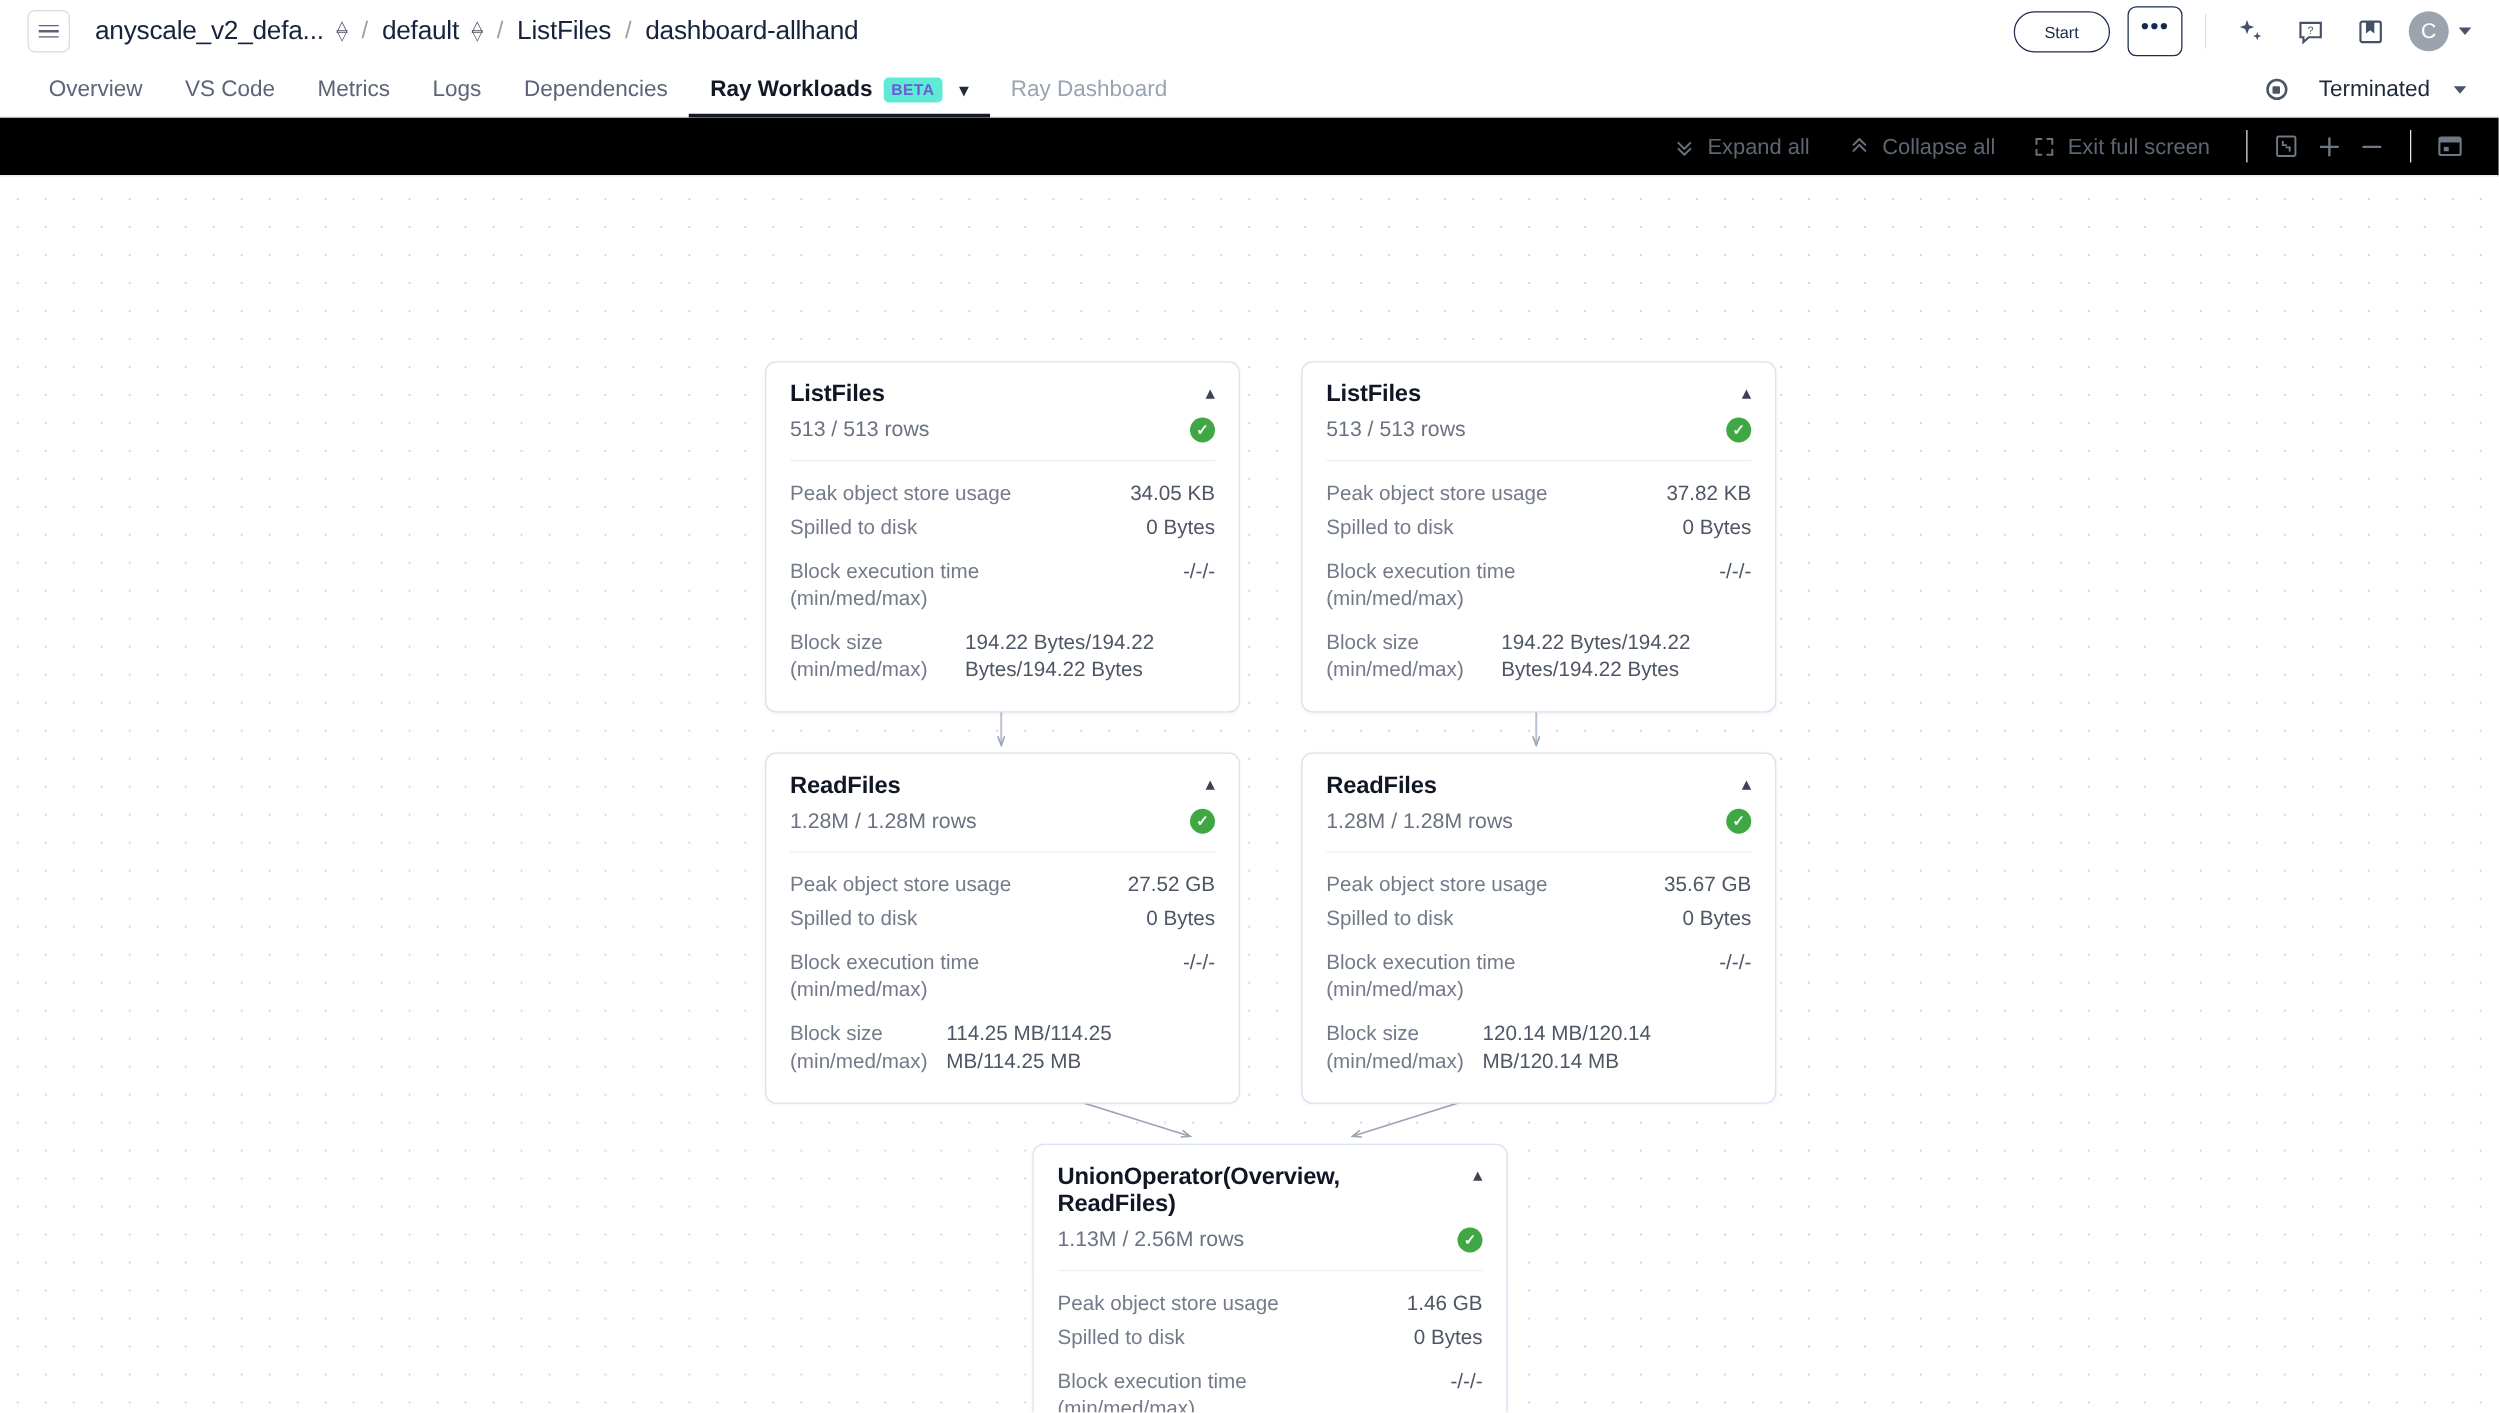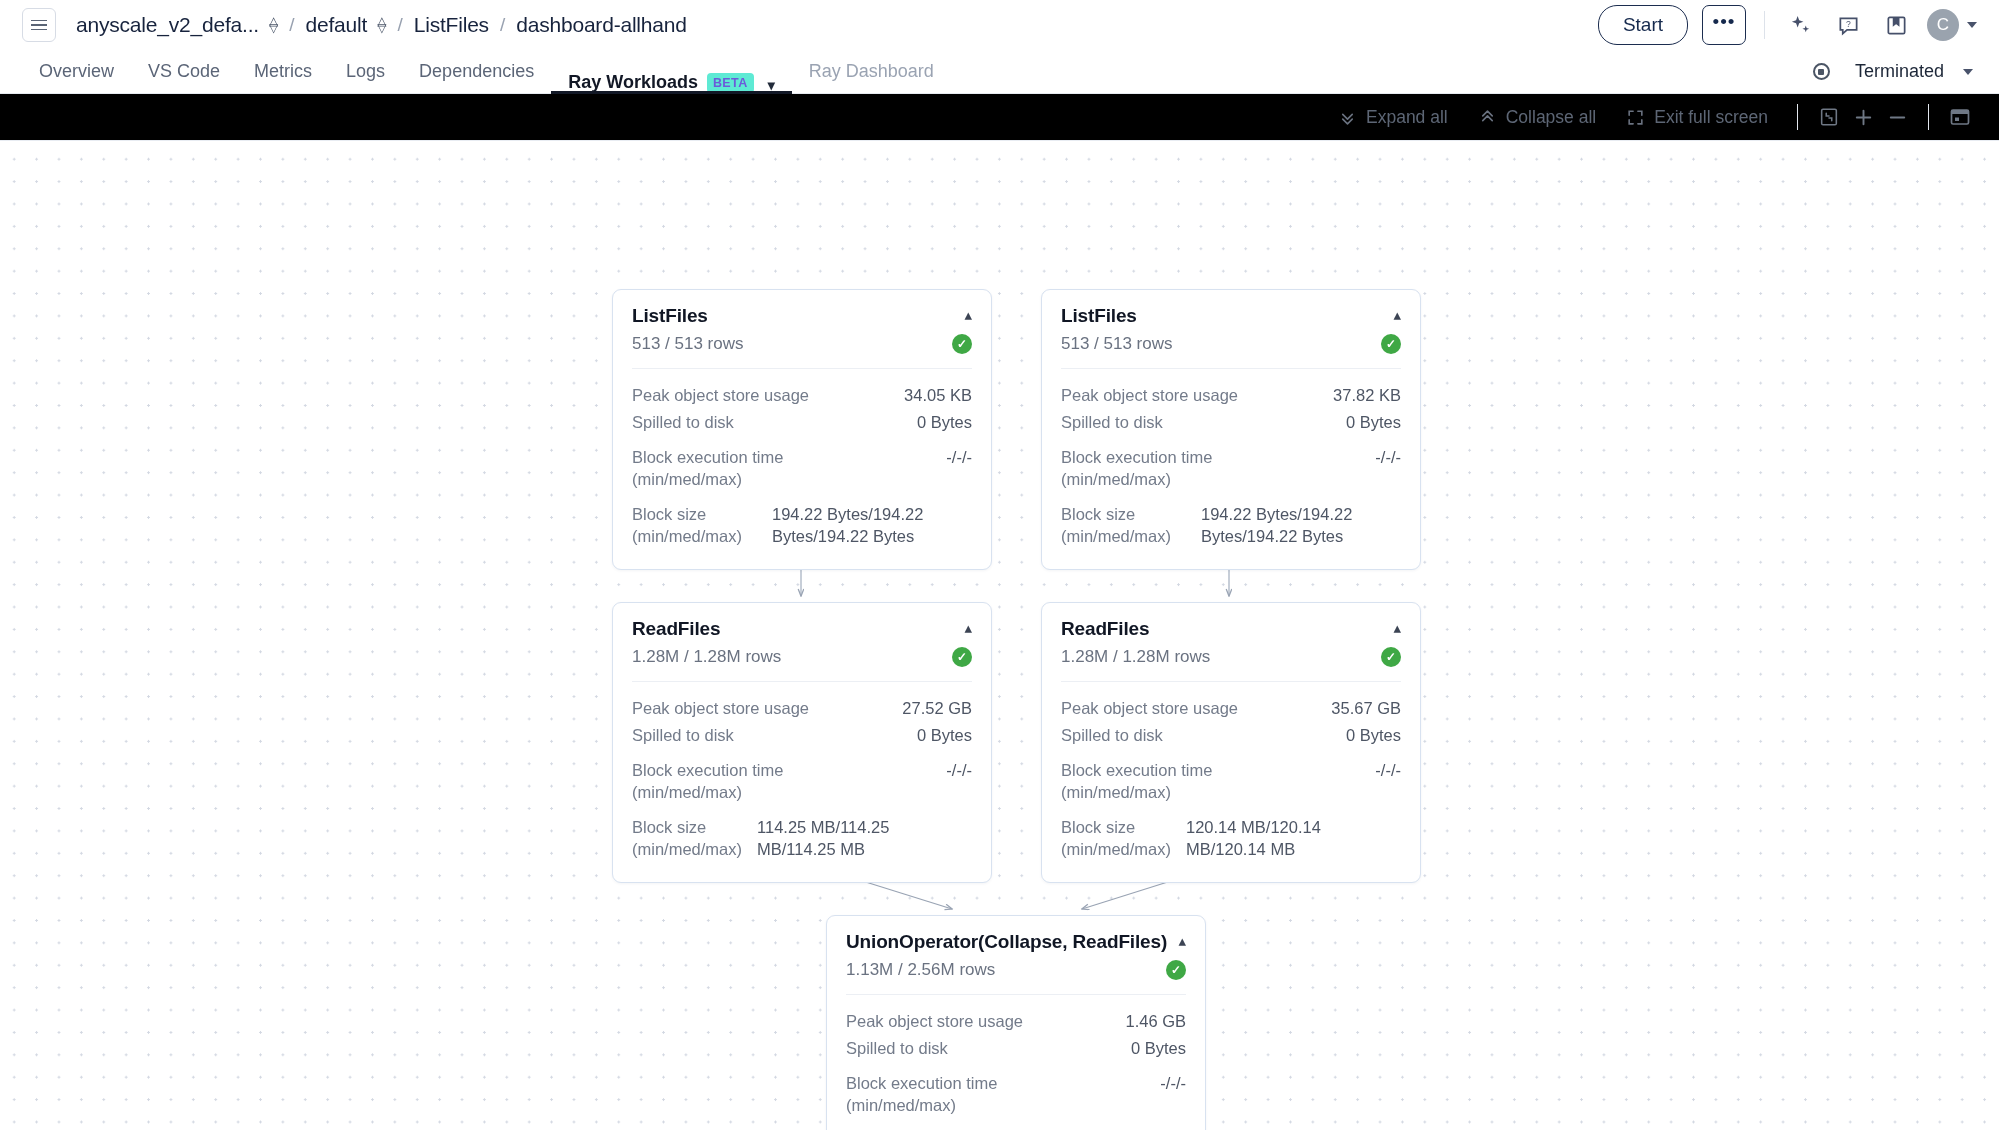--- a/index.html
+++ b/index.html
@@ -30,21 +30,21 @@
   .updown {
     display: inline-flex; flex-direction: column; align-items: center;
     justify-content: center; line-height: .62; font-size: 12px;
     color: #4b5669; cursor: pointer; margin-left: 1px;
   }
   .topright {
     margin-left: auto; display: flex; align-items: center; gap: 14px;
   }
   .btn-start {
     border: 1.5px solid #1c2d4f; border-radius: 19px; background: #fff;
-    color: #15294d; font-size: 19px; font-weight: 500;
+    color: #15294d; font-size: 13px; font-weight: 500;
     padding: 8px 24px; cursor: pointer; font-family: inherit;
   }
   .btn-dots {
     border: 1.5px solid #1c2d4f; border-radius: 7px; background: #fff;
     color: #15294d; font-size: 19px; width: 44px; height: 40px;
     display: flex; align-items: center; justify-content: center;
     cursor: pointer; letter-spacing: 1px; padding-bottom: 7px;
   }
   .vdiv { width: 1px; height: 28px; background: #dde2ea; margin: 0 4px; }
   .ticon {
@@ -64,21 +64,21 @@
 
   
   .tabbar {
     height: 44px; display: flex; align-items: stretch;
     padding: 0 22px; border-bottom: 1px solid #e6eaf0; position: relative;
   }
   .tab {
     display: flex; align-items: center; padding: 0 17px; font-size: 18px;
     color: #5b6577; cursor: pointer; position: relative; white-space: nowrap;
   }
-  .tab.active { color: #121826; font-weight: 600; align-items: flex-end; }
+  .tab.active { color: #121826; font-weight: 600; }
   .tab.active::after {
     content: ""; position: absolute; left: 0; right: 0; bottom: -1px;
     height: 3px; background: #121826;
   }
   .tab.muted { color: #9aa3b2; }
   .beta {
     background: #5eead4; color: #6b5bd9; font-size: 12.5px;
     font-weight: 700; letter-spacing: .4px; border-radius: 4px;
     padding: 3px 6px; margin-left: 9px;
   }
@@ -448,21 +448,21 @@
           <span class="skey" style="white-space:pre-line">Block size
 (min/med/max)</span>
           <span class="sval left" style="max-width:215px">120.14 MB/120.14 MB/120.14 MB</span>
         </div>
     </div>
   </div>
 
   <div class="node" style="left:826px; top:774px; width:380px;">
     <div class="node-head">
       <div class="node-title-row">
-        <div class="node-title">UnionOperator(Collapse, ReadFiles)</div>
+        <div class="node-title">UnionOperator(Overview, ReadFiles)</div>
         <div class="caret-up">▴</div>
       </div>
       <div class="node-sub-row">
         <div class="node-sub">1.13M / 2.56M rows</div>
         <div class="check">✓</div>
       </div>
     </div>
     <div class="stats">
       <div class="srow">
           <span class="skey">Peak object store usage</span>

